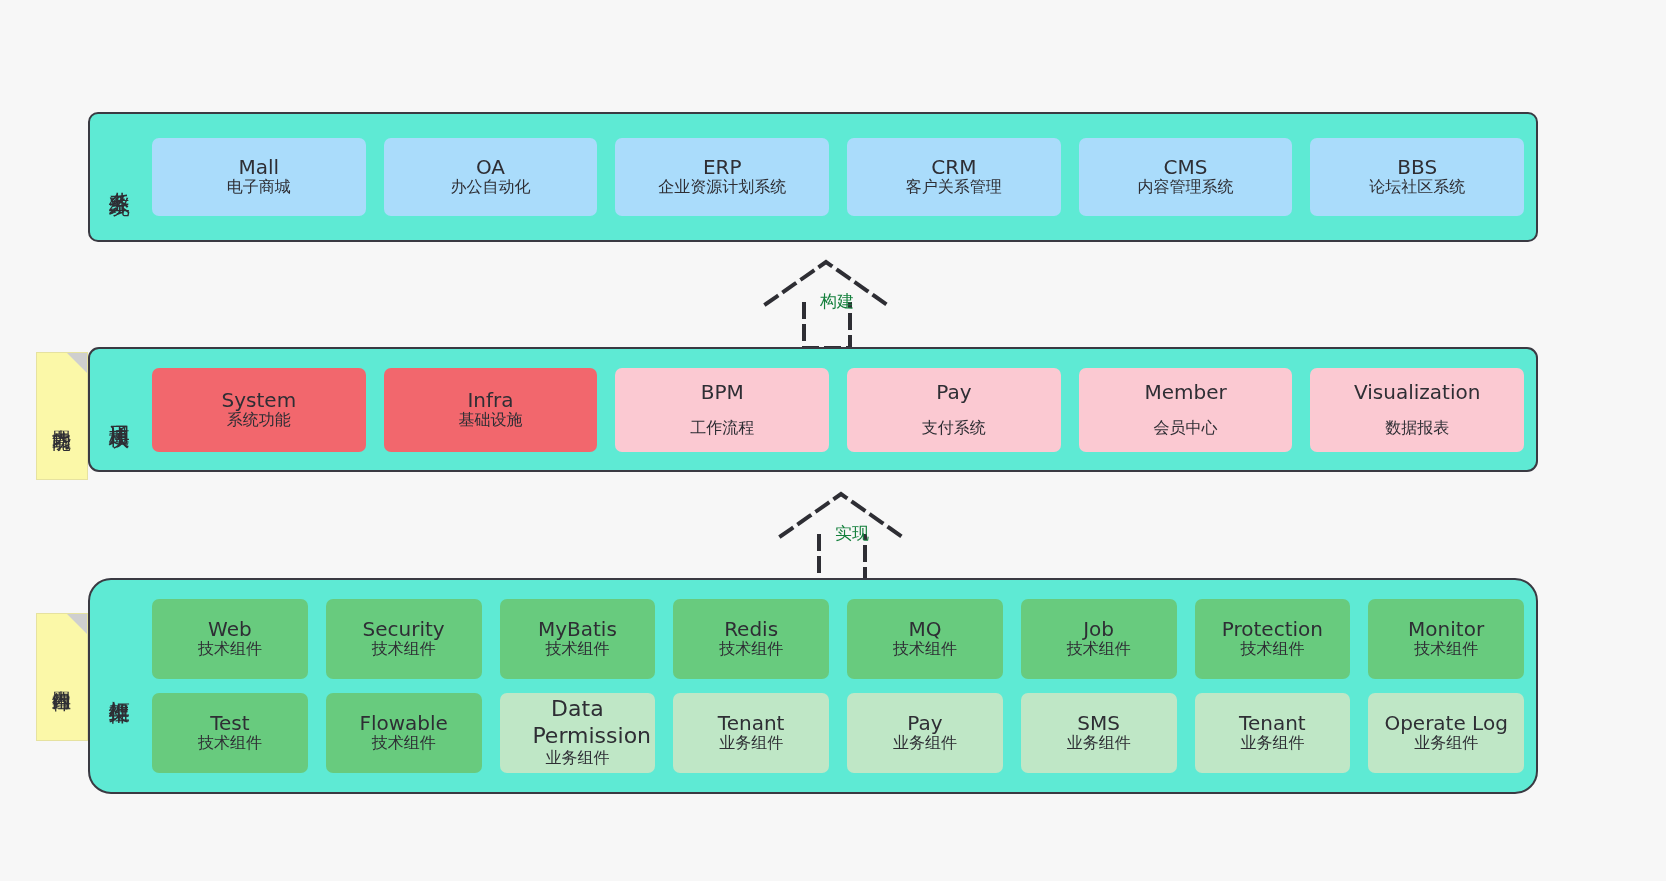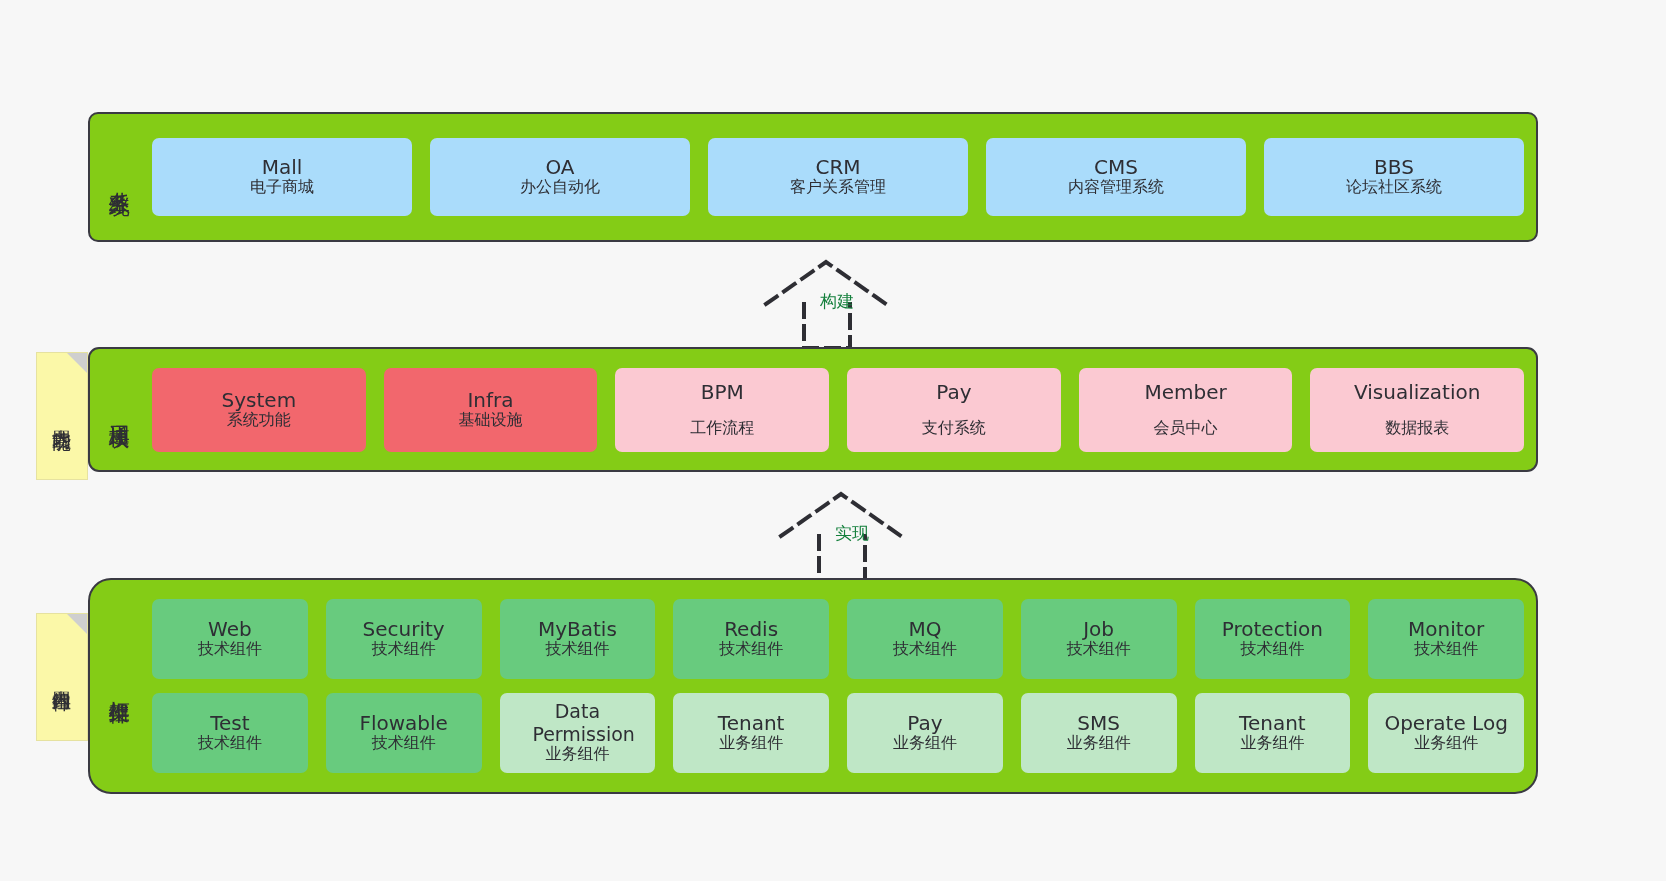--- a/index.html
+++ b/index.html
@@ -17,21 +17,21 @@
   }
   #canvas {
     position: absolute;
     inset: 0;
   }
 
   
   .layer {
     position: absolute;
     box-sizing: border-box;
-    background: #84cc16;
+    background: #5eead4;
     border: 2px solid #3a3a42;
     border-radius: 10px;
     display: flex;
     align-items: stretch;
     padding: 16px 12px;
   }
   .layer-title {
     flex: 0 0 auto;
     width: 34px;
     display: flex;
@@ -68,21 +68,21 @@
     align-items: center;
     justify-content: center;
     text-align: center;
     color: #2e2e34;
     line-height: 1.22;
     padding: 6px 4px;
     user-select: none;
   }
   .box .en { font-size: 20px; }
   .box .cn { font-size: 16px; font-family: Liberation Mono, monospace; }
-  .box.two-line-en .en { font-size: 19px; }
+  .box.two-line-en .en { font-size: 22px; }
 
   .h-biz  { height: 78px; }
   .h-mod  { height: 84px; }
   .h-comp { height: 80px; }
 
   .c-blue       { background: #aadcfb; }
   .c-red        { background: #f2676d; }
   .c-pink       { background: #fbc9d2; gap: 16px; }
   .c-green      { background: #68cb7e; }
   .c-lightgreen { background: #bfe7c6; }
@@ -138,20 +138,24 @@
       <div class="row">
         <div class="box h-biz c-blue">
           <span class="en">Mall</span>
           <span class="cn">电子商城</span>
         </div>
         <div class="box h-biz c-blue">
           <span class="en">OA</span>
           <span class="cn">办公自动化</span>
         </div>
         <div class="box h-biz c-blue">
+          <span class="en">ERP</span>
+          <span class="cn">企业资源计划系统</span>
+        </div>
+        <div class="box h-biz c-blue">
           <span class="en">CRM</span>
           <span class="cn">客户关系管理</span>
         </div>
         <div class="box h-biz c-blue">
           <span class="en">CMS</span>
           <span class="cn">内容管理系统</span>
         </div>
         <div class="box h-biz c-blue">
           <span class="en">BBS</span>
           <span class="cn">论坛社区系统</span>

